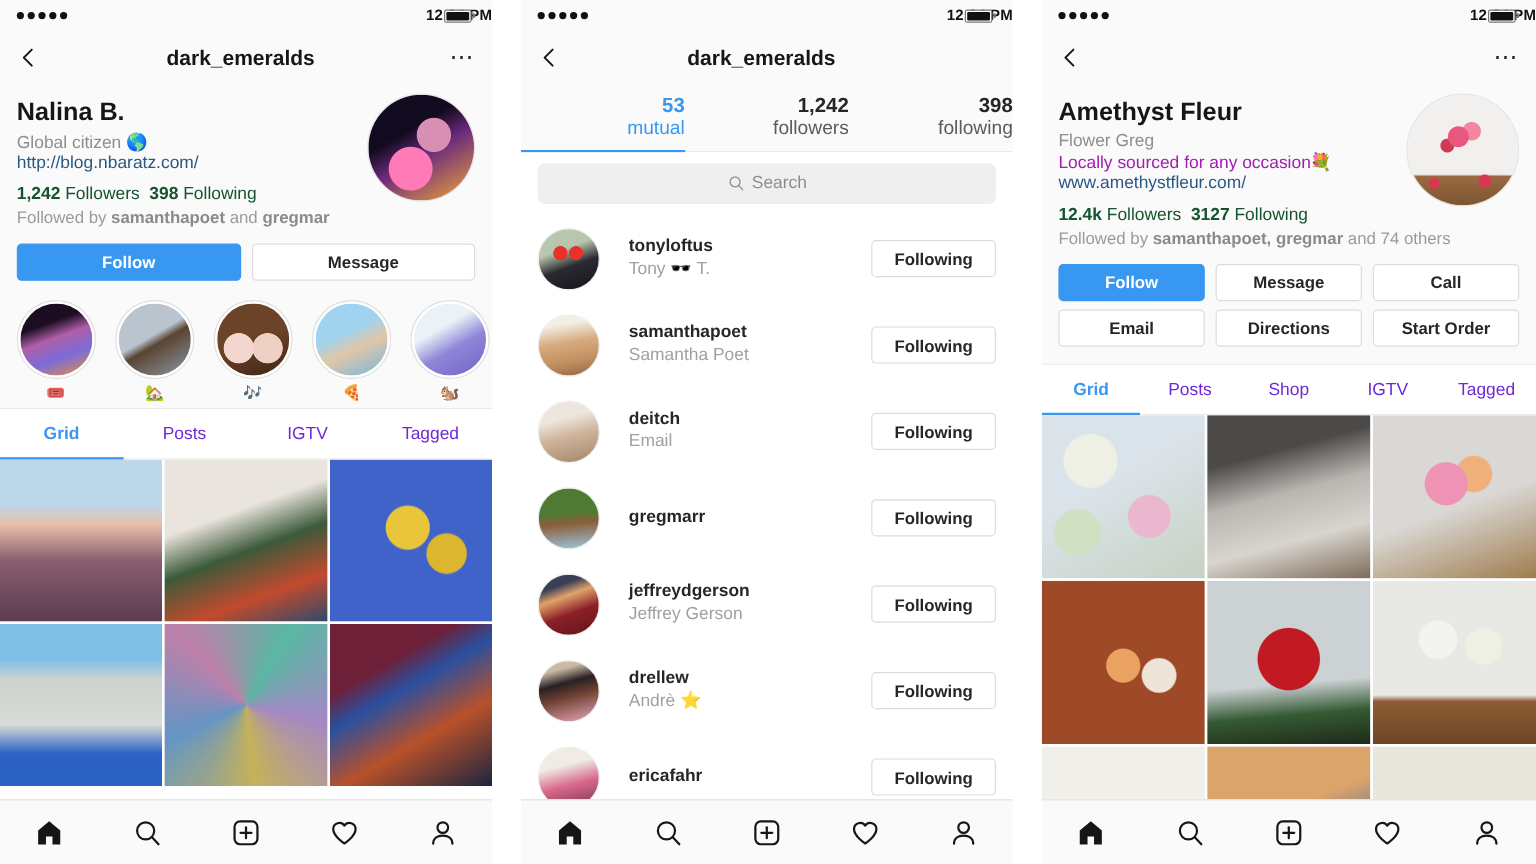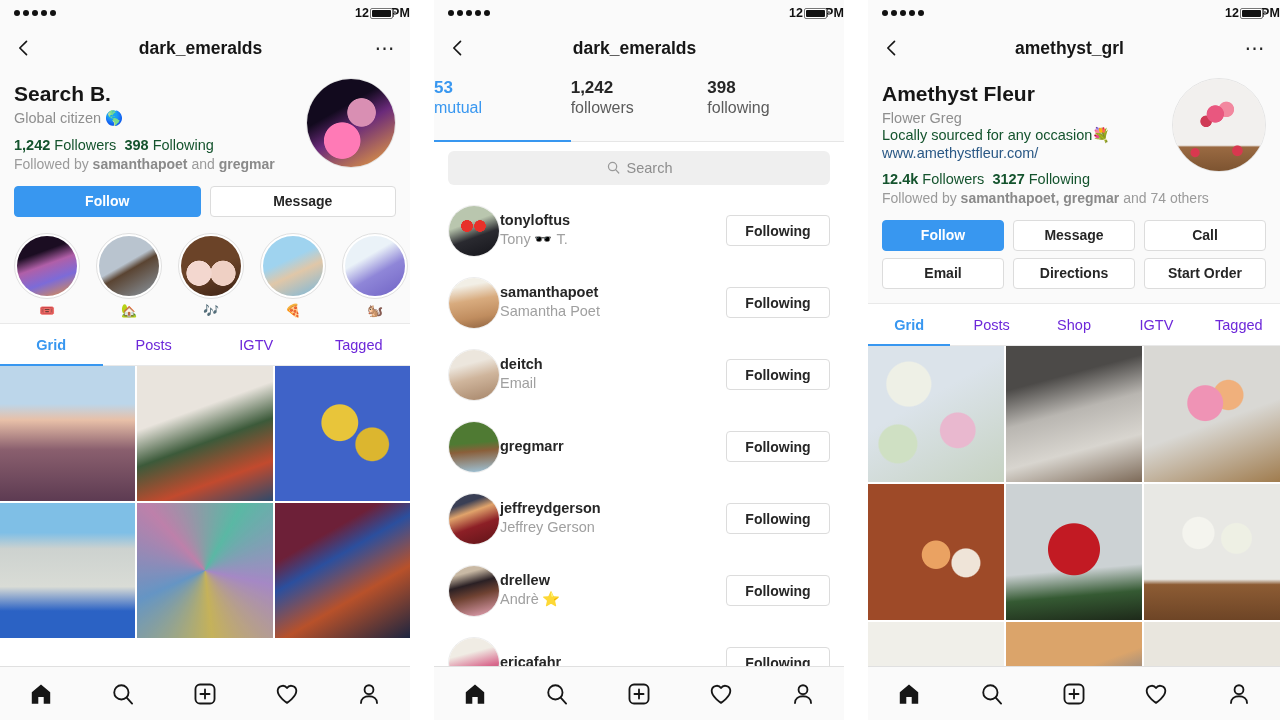--- a/index.html
+++ b/index.html
@@ -75,21 +75,21 @@
   .nav-dots {
     margin-left: auto; font-size: 20px; color: #262626; line-height: 10px;
     letter-spacing: 1.5px; cursor: pointer; position: relative; z-index: 2;
   }
 
   
   .scrollarea { flex: 1 1 auto; overflow: hidden; position: relative; background: #fff; }
   .profile-top { padding: 12px 14px 0 14px; background: #fafafa; position: relative; }
   .p-name { font-size: 21px; font-weight: bold; color: #161616; line-height: 1.18; }
   .p-cat { font-size: 14.5px; color: #8e8e8e; margin-top: 3px; }
-  .p-bio { font-size: 14.5px; color: #14532d; margin-top: 1px; }
+  .p-bio { font-size: 14.5px; color: #a21caf; margin-top: 1px; }
   .p-link { font-size: 14.5px; color: #2a5885; margin-top: 1px; }
   .p-stats { font-size: 14.5px; color: #14532d; margin-top: 10px; }
   .p-stats b { font-weight: bold; }
   .p-followedby { font-size: 14px; color: #9a9a9a; margin-top: 3px; }
   .p-followedby b { font-weight: bold; color: #8a8a8a; }
   .avatar {
     position: absolute; border-radius: 50%; overflow: hidden;
     background: #ddd; border: 1px solid #e4e4e4;
   }
   .av1 { right: 14px; top: 8px; width: 90px; height: 90px; }
@@ -129,38 +129,38 @@
   .tab.active { color: #3897f0; font-weight: bold; border-bottom-color: #3897f0; }
 
   
   .grid { display: grid; grid-template-columns: 1fr 1fr 1fr; gap: 2px; background: #fff; }
   .cell { width: 100%; aspect-ratio: 1 / 1; overflow: hidden; position: relative; cursor: pointer; }
   .cell > div { position: absolute; inset: 0; }
 
   
   .ltabs { display: flex; background: #fafafa; border-bottom: 1px solid #e6e6e6; }
   .ltab {
-    flex: 1; text-align: left; padding: 8px 0 23px 0; cursor: pointer;
+    flex: 1; text-align: right; padding: 8px 0 8px 0; cursor: pointer;
     border-bottom: 2px solid transparent; margin-bottom: -1px;
   }
   .ltab .n { font-size: 17px; font-weight: bold; color: #262626; line-height: 1.15; }
   .ltab .l { font-size: 16px; color: #5b5b5b; margin-top: 1px; }
   .ltab.active { border-bottom-color: #3897f0; }
   .ltab.active .n, .ltab.active .l { color: #3897f0; }
 
   .searchwrap { padding: 9px 14px 10px 14px; background: #fff; }
   .searchbox {
     height: 34px; border-radius: 6px; background: #efefef;
     display: flex; align-items: center; justify-content: center; gap: 6px;
     font-size: 14.5px; color: #8e8e8e; cursor: text;
   }
 
   
   .ulist { background: #fff; }
-  .urow { display: flex; align-items: center; padding: 10px 14px; gap: 0; }
+  .urow { display: flex; align-items: center; padding: 10px 14px; gap: 24px; }
   .u-av { width: 52px; height: 52px; border-radius: 50%; overflow: hidden; background: #ccc; flex: 0 0 auto; border: 1px solid #ededed; }
   .u-txt { flex: 1 1 auto; min-width: 0; }
   .u-name { font-size: 14.5px; font-weight: bold; color: #262626; line-height: 1.3; }
   .u-full { font-size: 14.5px; color: #a0a0a0; line-height: 1.35; }
   .u-btn {
     flex: 0 0 auto; width: 104px; height: 31px; border: 1px solid #dcdcdc;
     border-radius: 4px; background: #fff; color: #262626; font-size: 14px; font-weight: bold;
     display: flex; align-items: center; justify-content: center; cursor: pointer;
   }
 
@@ -210,22 +210,23 @@
     </div>
 
     <div class="scrollarea">
       <div class="profile-top">
         <div class="avatar av1">
           <div class="im" style="background:
             radial-gradient(circle at 62% 38%, #d98fb3 0 18%, transparent 19%),
             radial-gradient(circle at 40% 70%, #ff7ab6 0 22%, transparent 23%),
             linear-gradient(150deg,#120a1e 0 35%, #6a2a7a 55%, #f0a73c 100%)"></div>
         </div>
-        <div class="p-name">Search B.</div>
+        <div class="p-name">Nalina B.</div>
         <div class="p-cat">Global citizen 🌎</div>
+        <div class="p-link">http://blog.nbaratz.com/</div>
         <div class="p-stats">
           <b>1,242</b>
           <span>Followers</span>&nbsp;
           <b>398</b>
           <span>Following</span>
         </div>
         <div class="p-followedby">
           <span>Followed by </span><b>samanthapoet</b><span> and </span><b>gregmar</b>
         </div>
       </div>
@@ -524,21 +525,20 @@
           <div class="batt-cap"></div>
       </div>
     </div>
 
     <div class="navbar noborder">
       <div class="nav-back">
         <svg width="20" height="20" viewBox="0 0 24 24">
             <path d="M15 4 L7 12 L15 20" fill="none" stroke="#161616" stroke-width="2" stroke-linecap="round" stroke-linejoin="round"></path>
           </svg>
       </div>
-      <div class="nav-title">amethyst_grl</div>
       <div class="nav-dots">⋯</div>
     </div>
 
     <div class="scrollarea">
       <div class="profile-top">
         <div class="avatar av3">
           <div class="im" style="background:
             radial-gradient(circle at 46% 38%,#e9577f 0 11%,transparent 12%),
             radial-gradient(circle at 58% 33%,#f2889f 0 9%,transparent 10%),
             radial-gradient(circle at 36% 46%,#cf3a55 0 7%,transparent 8%),

